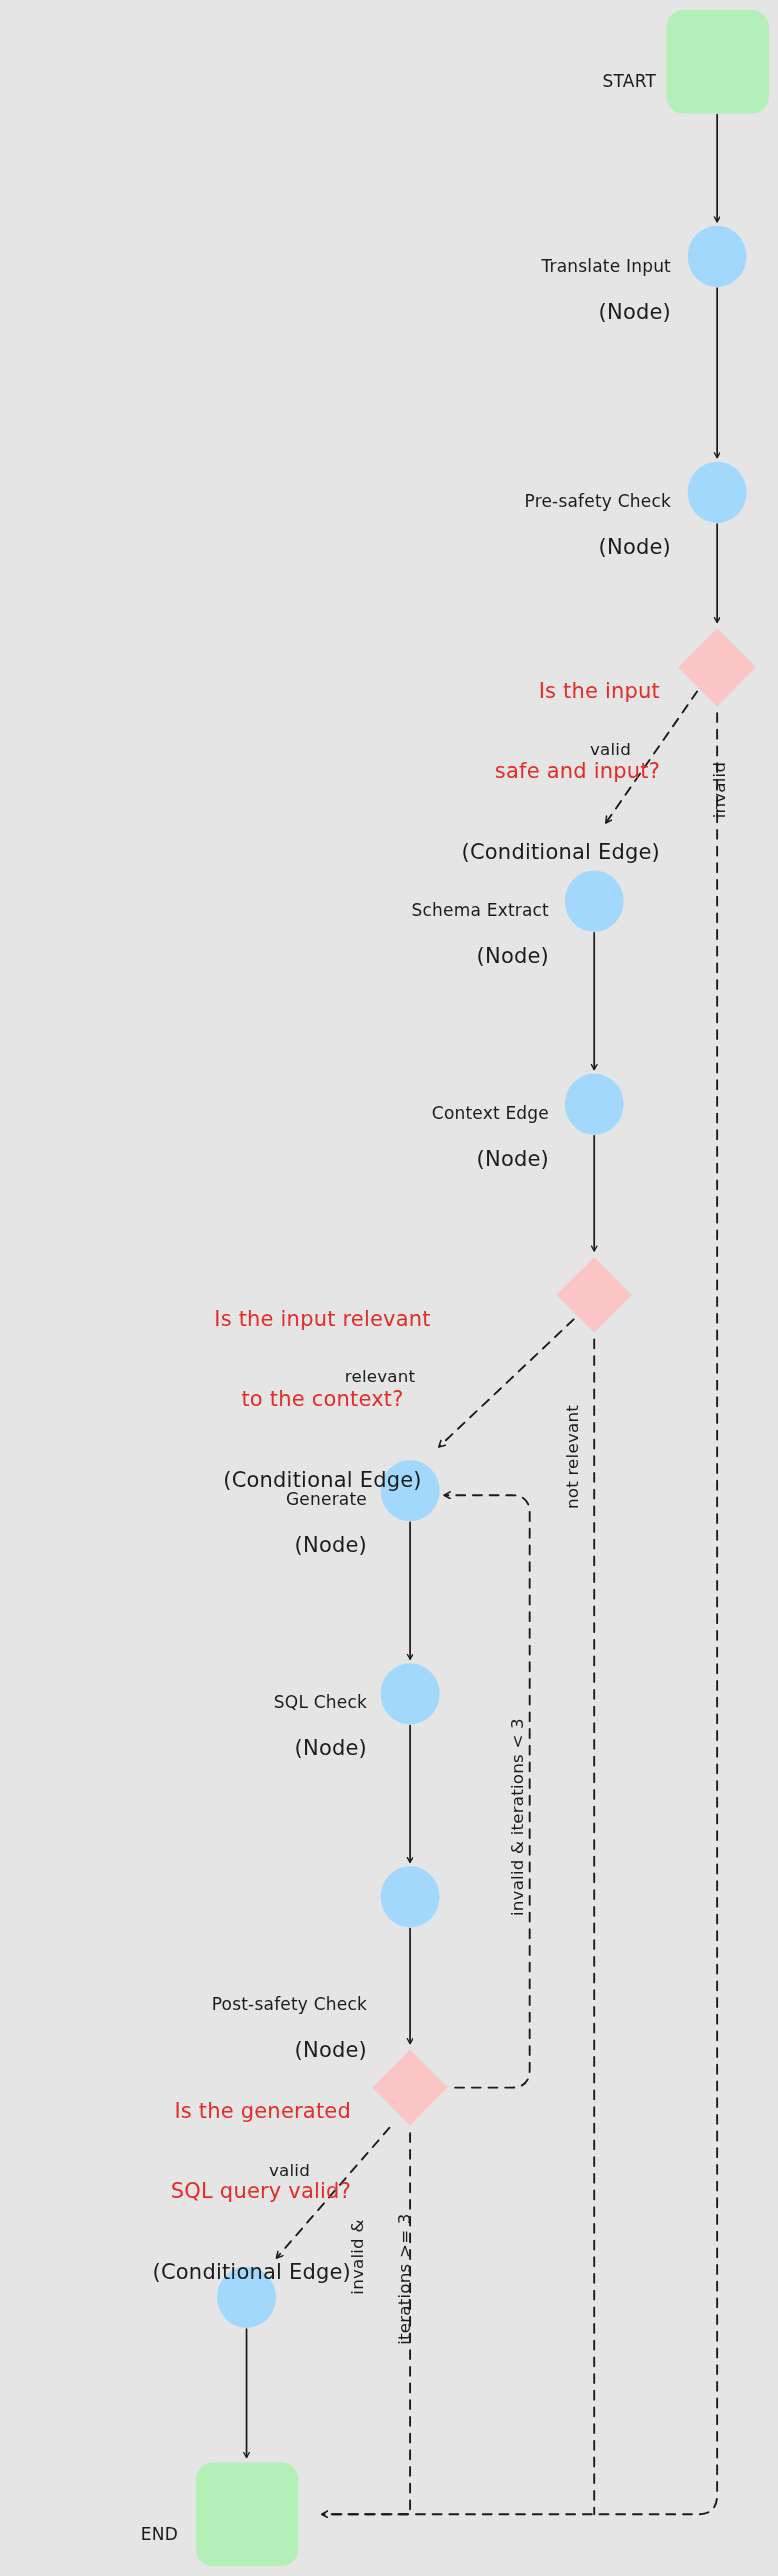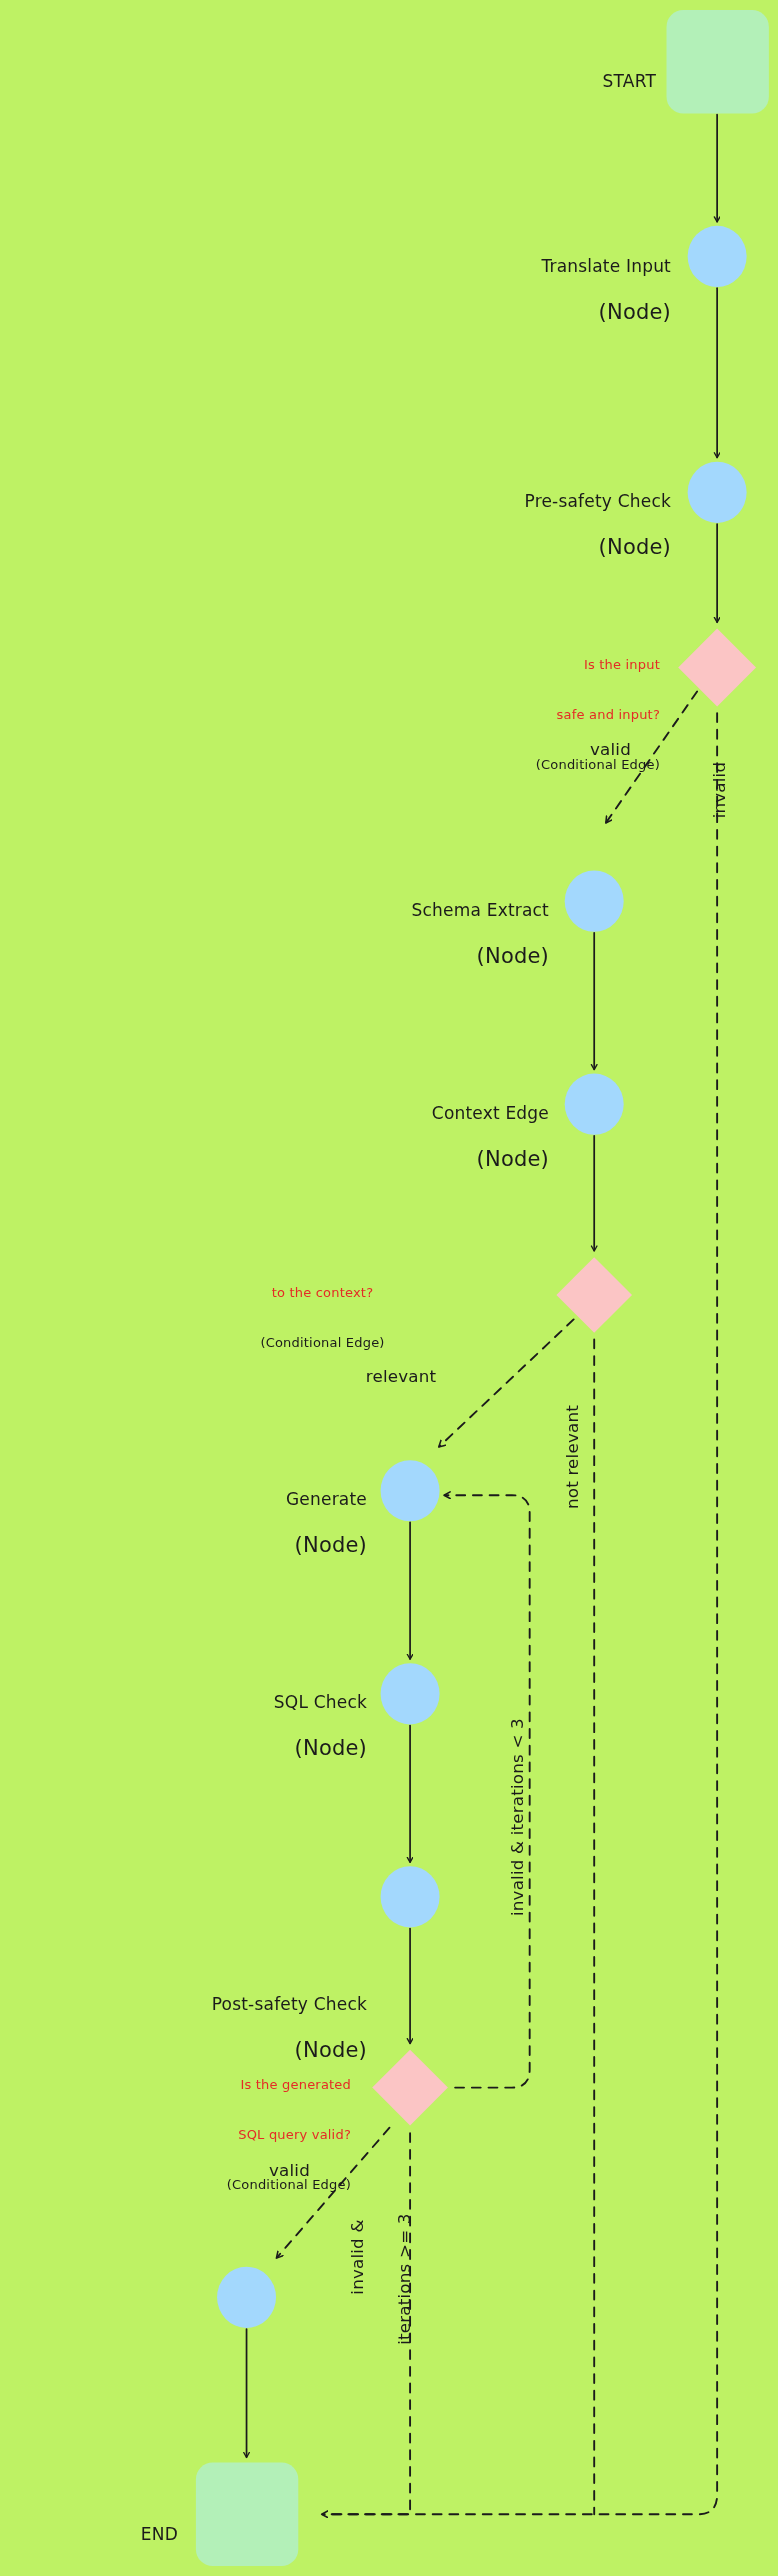--- a/index.html
+++ b/index.html
@@ -4,21 +4,21 @@
 <style>
   html, body {
     margin: 0;
     padding: 0;
     background: #ffffff;
   }
   #canvas {
     position: relative;
     width: 779px;
     height: 2576px;
-    background: #bef264;
+    background: #e5e5e5;
     overflow: hidden;
     font-family: "DejaVu Sans", sans-serif;
   }
   svg.graph {
     position: absolute;
     top: 0; left: 0;
     width: 779px;
     height: 2576px;
   }
   .node-label, .edge-label, .cond-label {
@@ -32,21 +32,21 @@
   }
   .node-label {
     font-size: 17px;
     letter-spacing: 0.2px;
   }
   .node-label .sub {
     font-size: 21px;
     display: block;
   }
   .cond-label {
-    font-size: 13px;
+    font-size: 21px;
     letter-spacing: 0.2px;
   }
   .cond-label .q {
     color: #e42b26;
     display: block;
   }
   .cond-label .kind {
     color: #1b1b1b;
     display: block;
   }
@@ -163,25 +163,26 @@
     <span>Schema Extract</span>
     <span class="sub">(Node)</span>
   </div>
 
   <div class="node-label" style="left:349px; top:1081px; width:200px; text-align:right;">
     <span>Context Edge</span>
     <span class="sub">(Node)</span>
   </div>
 
   <div class="cond-label" style="left:111px; top:1252px; width:423px; text-align:center;">
+    <span class="q">Is the input relevant</span>
     <span class="q">to the context?</span>
     <span class="kind">(Conditional Edge)</span>
   </div>
 
-  <div class="edge-label" style="left:326px; top:1345px; width:128px; text-align:center;">
+  <div class="edge-label" style="left:305px; top:1345px; width:128px; text-align:center;">
     <span>relevant</span>
   </div>
 
   <div class="edge-label rot90" style="left:490px; top:1436px; width:167px; text-align:center;">
     <span>not relevant</span>
   </div>
 
   <div class="node-label" style="left:167px; top:1467px; width:200px; text-align:right;">
     <span>Generate</span>
     <span class="sub">(Node)</span>

